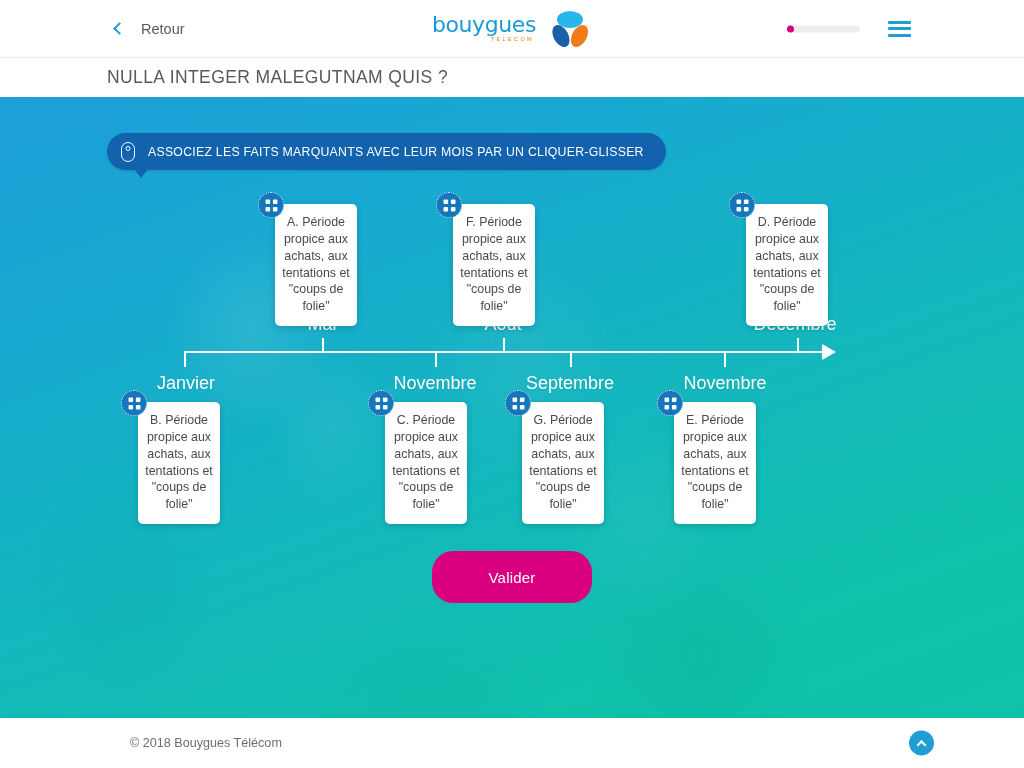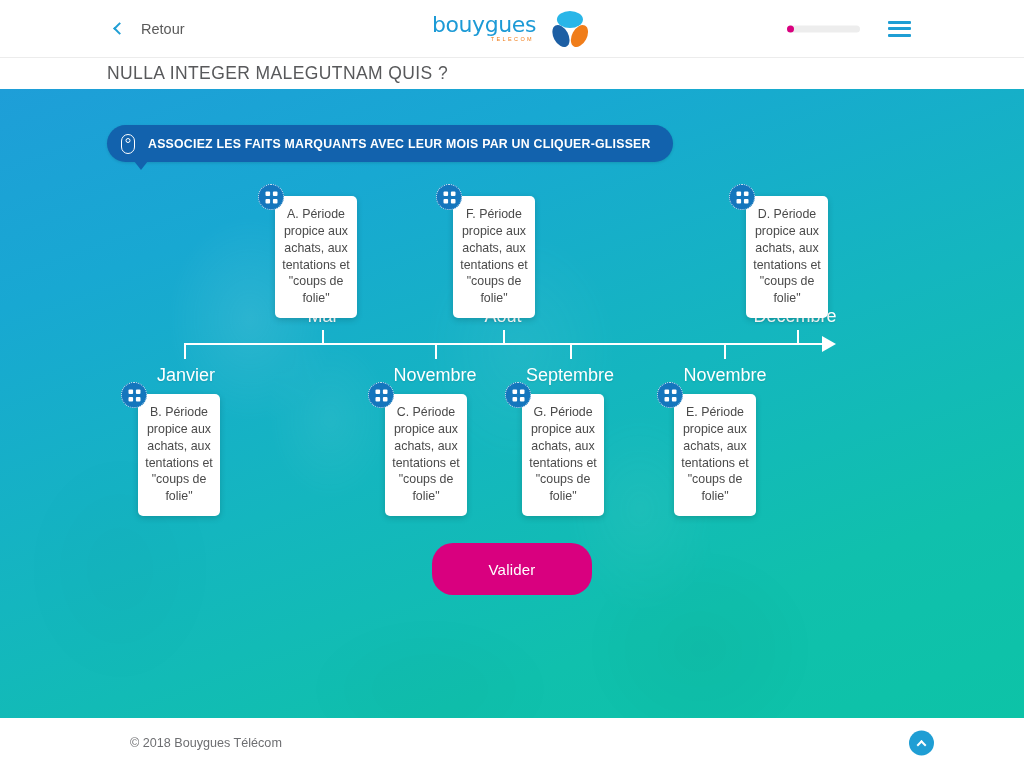--- a/index.html
+++ b/index.html
@@ -120,21 +120,21 @@
   }
   .burger span {
     display: block;
     height: 3px;
     border-radius: 1px;
     background: #1f9ed4;
   }
 
   
   .titlebar {
-    height: 32px;
+    height: 40px;
     background: #ffffff;
     border-top: 1px solid #ececec;
     flex: 0 0 auto;
     display: flex;
     align-items: center;
   }
   .page-title {
     margin-left: 107px;
     font-size: 17.5px;
     color: #58595b;
@@ -212,21 +212,21 @@
     top: 3px;
     transform: translateX(-50%);
     width: 3px;
     height: 3px;
     border-radius: 50%;
     border: 1.2px solid #ffffff;
   }
   .banner-text {
     color: #ffffff;
     font-size: 12.3px;
-    font-weight: bold;
+    font-weight: normal;
     letter-spacing: 0.25px;
     white-space: nowrap;
   }
 
   
   .timeline-area {
     position: absolute;
     inset: 0;
     pointer-events: none;
   }

